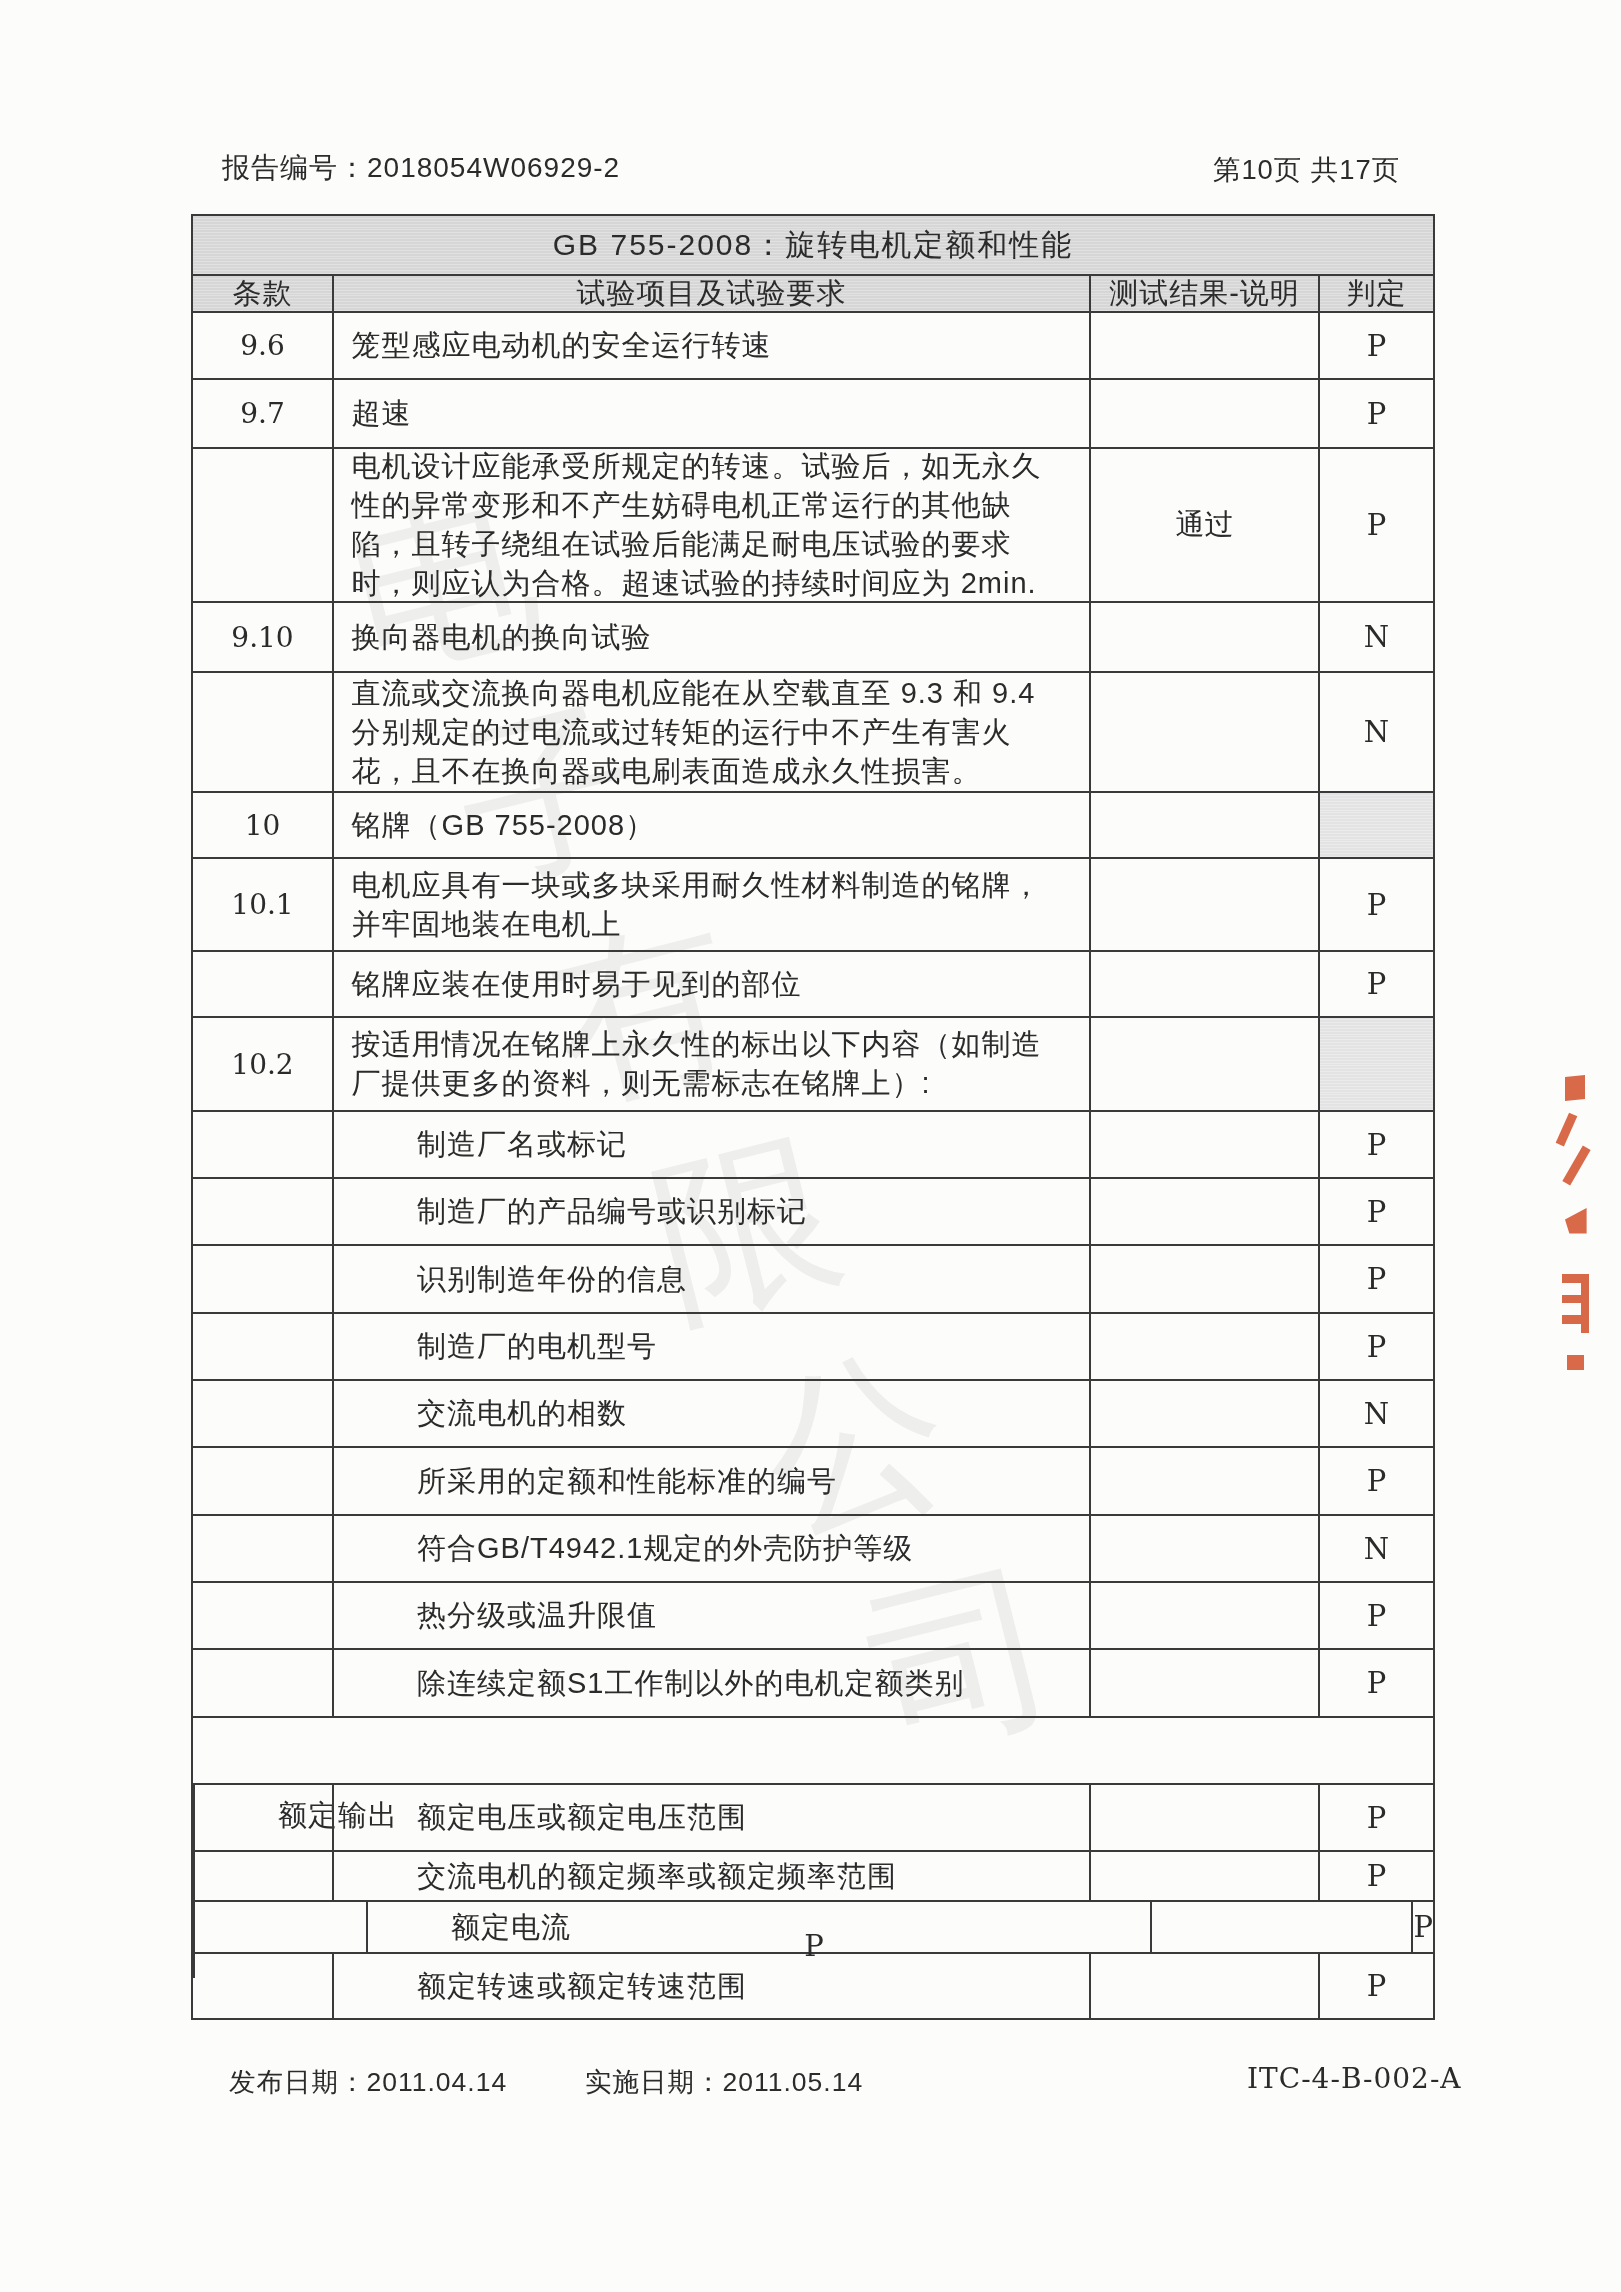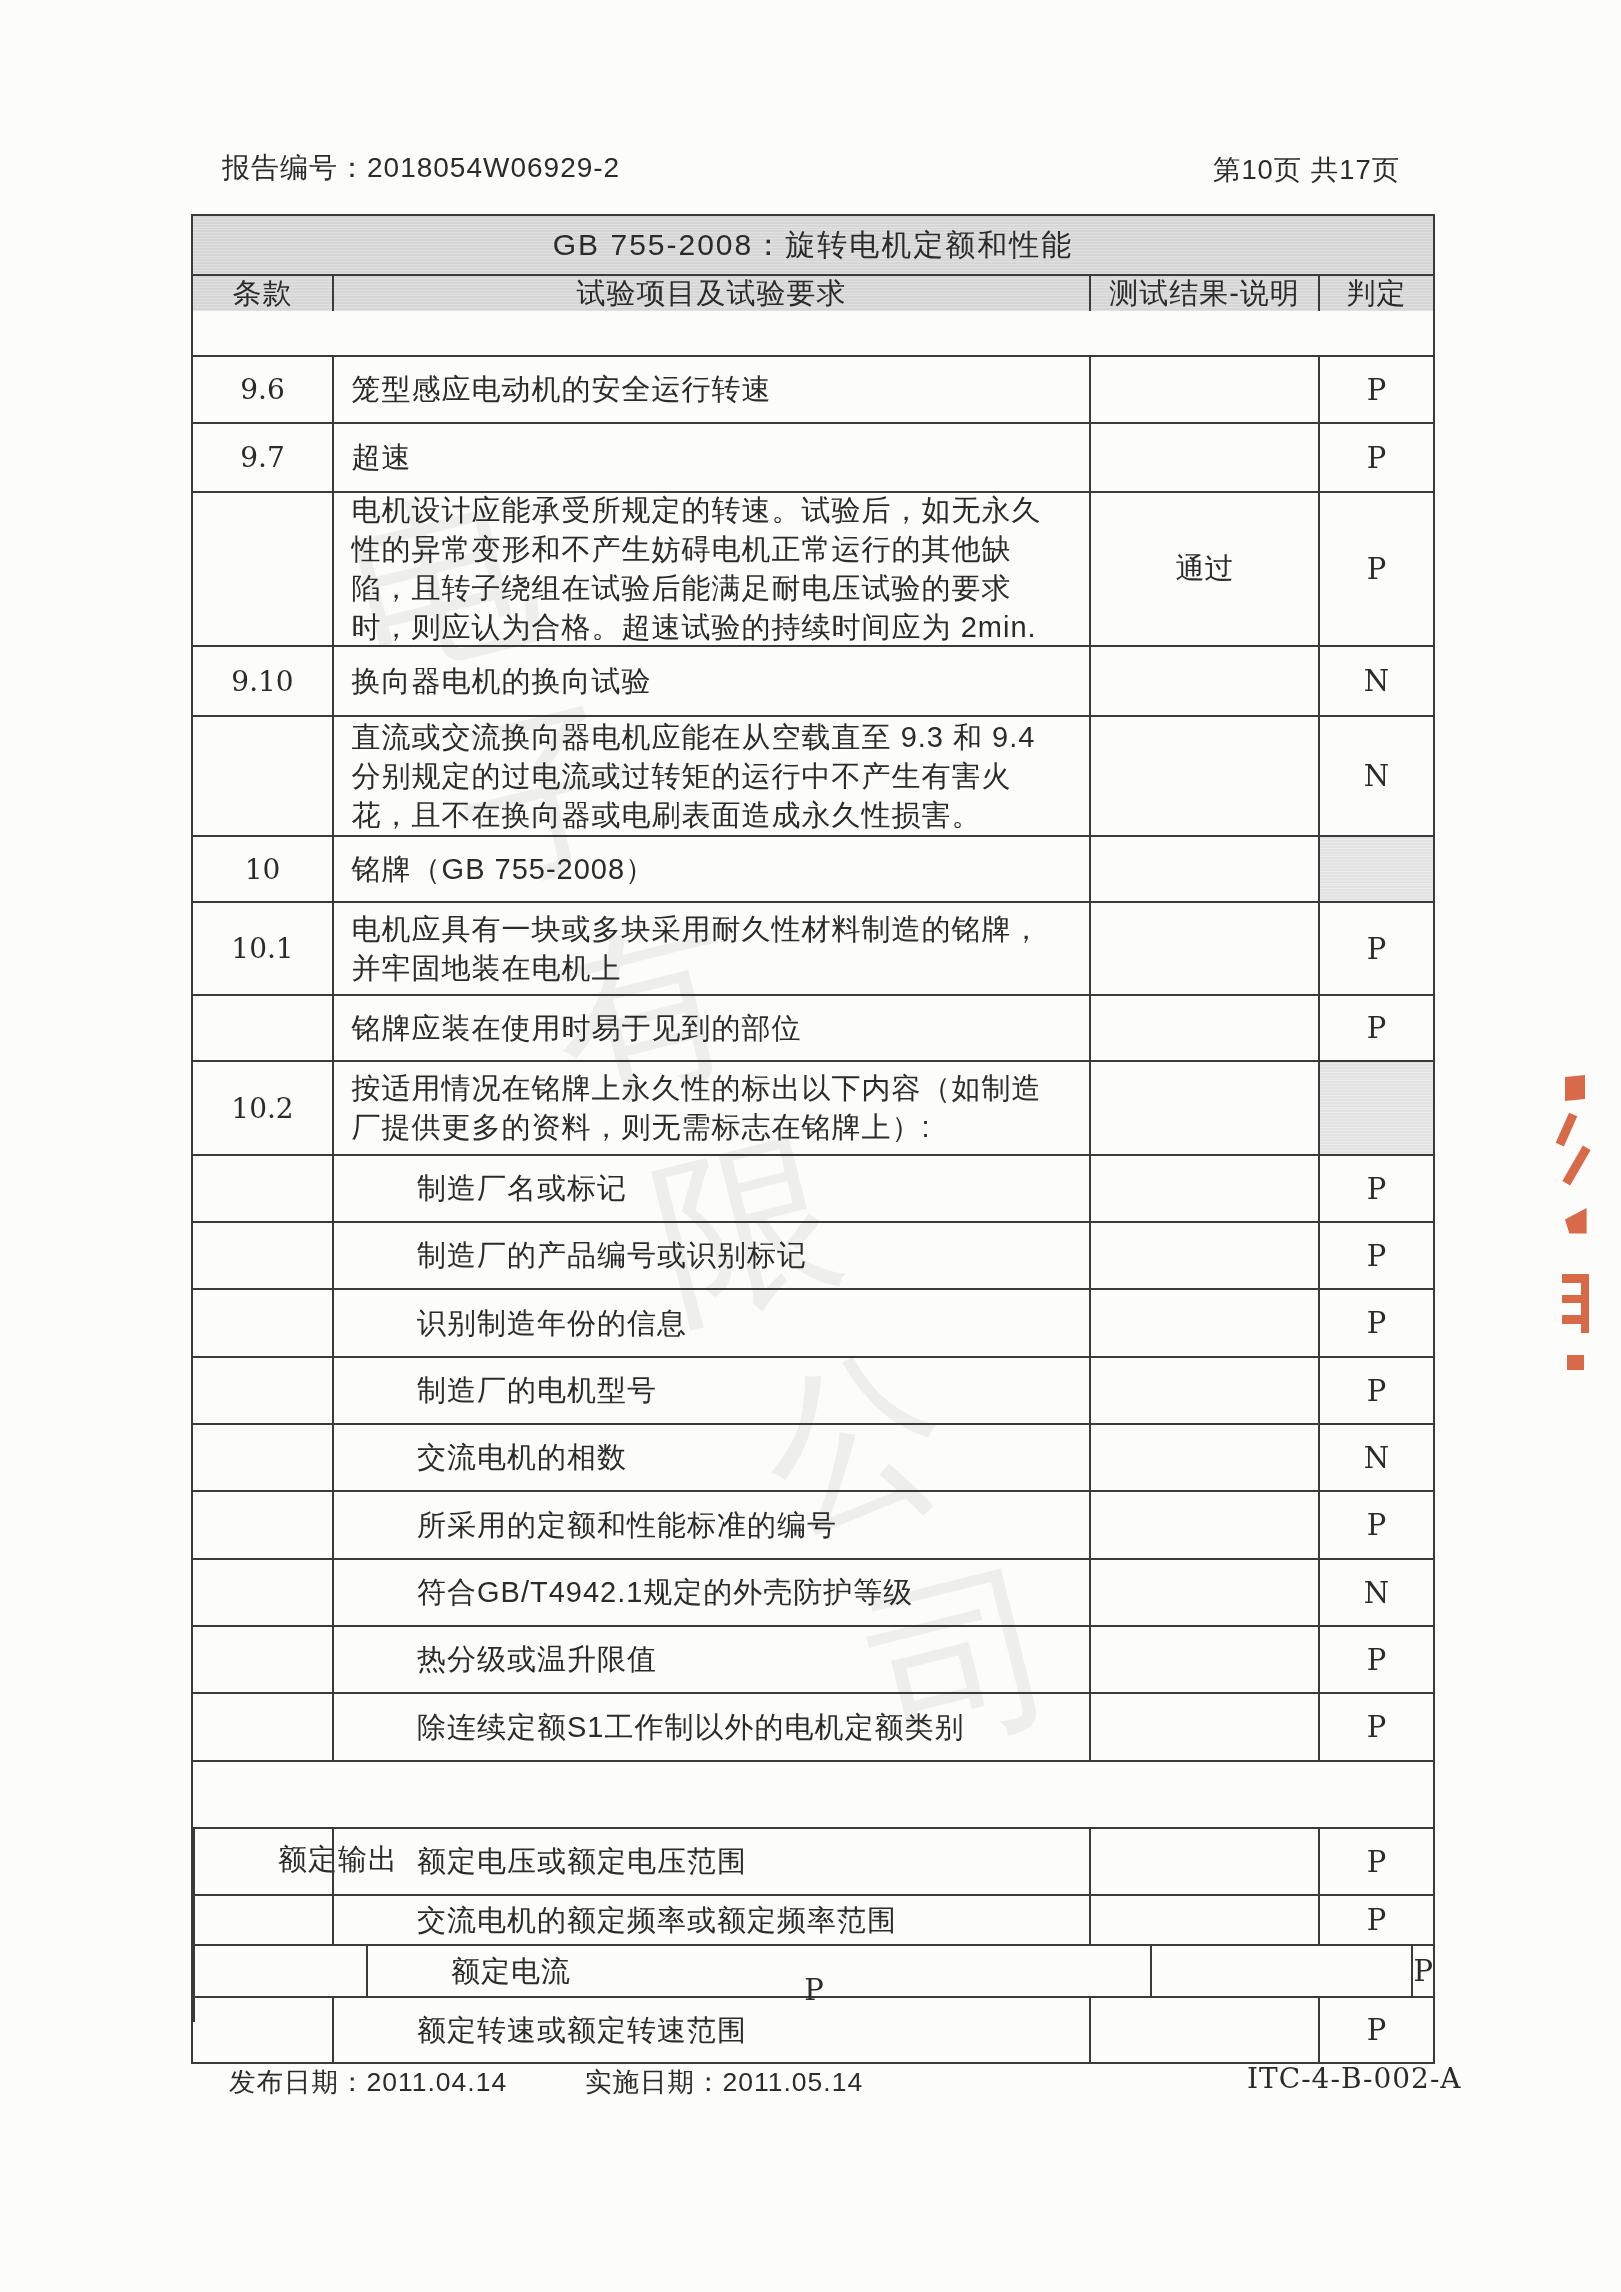--- a/index.html
+++ b/index.html
@@ -113,21 +113,21 @@
     <div class="row title-row">
       <span>GB 755-2008：旋转电机定额和性能</span>
     </div>
     <div class="row head-row">
       <div class="c c1">条款</div>
       <div class="c c2">试验项目及试验要求</div>
       <div class="c c3">测试结果-说明</div>
       <div class="c c4">判定</div>
     </div>
     <div id="rows">
-        <div class="row body-row" style="height: 67px; margin-top: 44px;">
+        <div class="row body-row" style="height: 67px;">
           <div class="c c1">9.6</div>
           <div class="c c2">笼型感应电动机的安全运行转速</div>
           <div class="c c3"></div>
           <div class="c c4">P</div>
         </div>
         <div class="row body-row thick" style="height: 69px;">
           <div class="c c1">9.7</div>
           <div class="c c2">超速</div>
           <div class="c c3"></div>
           <div class="c c4">P</div>

